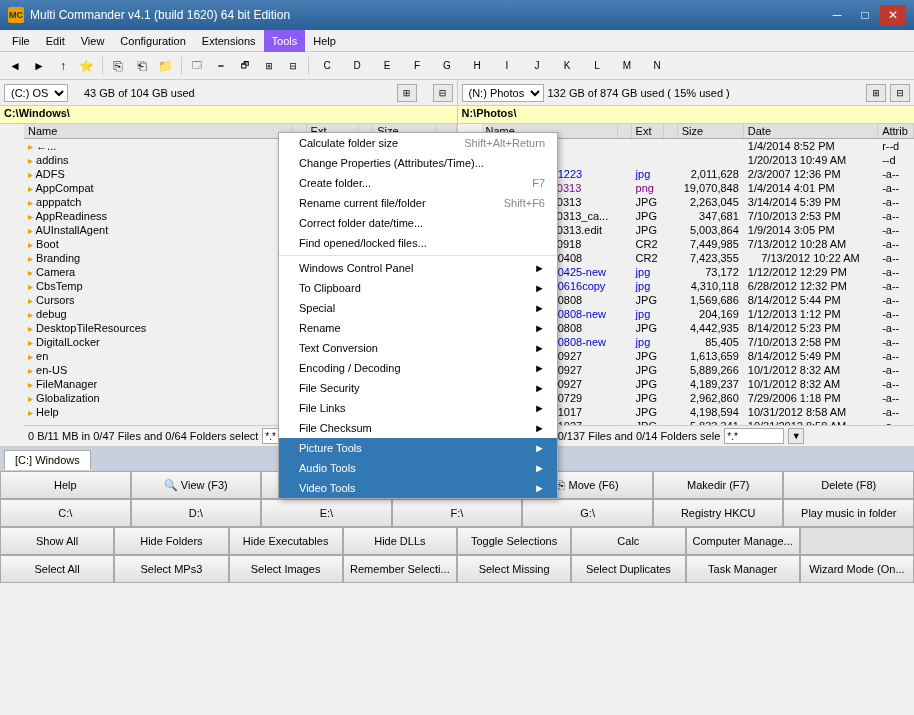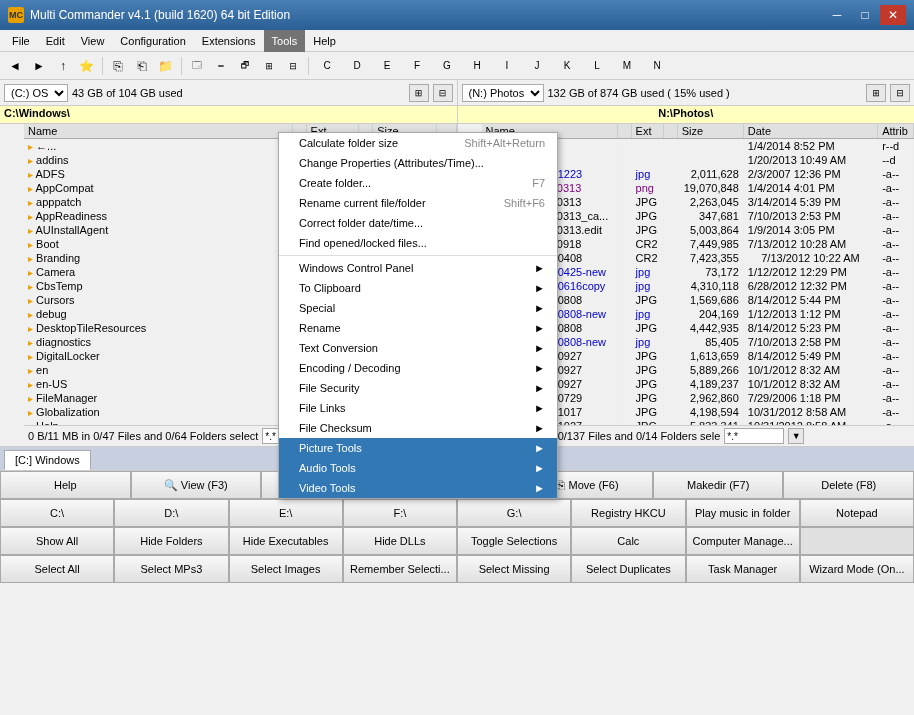--- a/index.html
+++ b/index.html
@@ -10,21 +10,21 @@
     .title-bar-left { display: flex; align-items: center; gap: 6px; }
     .title-bar-icon { width: 16px; height: 16px; background: #e8a000; border-radius: 2px; display: flex; align-items: center; justify-content: center; font-size: 9px; font-weight: bold; color: #333; }
     .title-bar-title { font-size: 12px; font-weight: normal; }
     .title-bar-controls { display: flex; gap: 2px; }
     .title-btn { width: 26px; height: 20px; border: none; cursor: pointer; font-size: 12px; display: flex; align-items: center; justify-content: center; color: white; background: transparent; }
     .title-btn.close { background: #c0392b; }
 
     
     .menu-bar { background: #f0f0f0; border-bottom: 1px solid #ccc; height: 22px; display: flex; align-items: center; padding: 0 4px; }
     .menu-item { padding: 2px 8px; cursor: pointer; font-size: 11px; height: 22px; display: flex; align-items: center; }
-    .menu-item.active { background: #737373; color: white; }
+    .menu-item.active { background: #8b5cf6; color: white; }
     .menu-tools { background: #3278b4; color: white; }
 
     
     .toolbar { background: #f0f0f0; border-bottom: 1px solid #ccc; height: 28px; display: flex; align-items: center; padding: 2px 4px; gap: 2px; }
     .tb-btn { width: 22px; height: 22px; border: 1px solid transparent; background: transparent; cursor: pointer; display: flex; align-items: center; justify-content: center; font-size: 12px; }
     .tb-sep { width: 1px; height: 18px; background: #ccc; margin: 0 2px; }
     
     
     .file-panel { flex: 1; display: flex; flex-direction: column; border-right: 1px solid #ccc; overflow: hidden; margin-left: 24px; }
     .drive-select { font-size: 11px; border: 1px solid #aaa; background: white; padding: 0 2px; height: 18px; }
@@ -105,41 +105,41 @@
   <button class="tb-btn" style="width:28px;font-size:10px">J</button>
   <button class="tb-btn" style="width:28px;font-size:10px">K</button>
   <button class="tb-btn" style="width:28px;font-size:10px">L</button>
   <button class="tb-btn" style="width:28px;font-size:10px">M</button>
   <button class="tb-btn" style="width:28px;font-size:10px">N</button>
 </div>
 
 <div style="position:relative; height: 390px; display:flex; flex-direction:column;">
 
   <div style="display:flex; height:26px; border-bottom:1px solid #ccc; background:#f0f0f0;">
-    <div style="flex:1; display:flex; align-items:center; padding:0 4px; gap:4px; border-right:1px solid #ccc;">
+    <div style="flex:1; display:flex; align-items:center; padding:0 4px; gap:16px; border-right:1px solid #ccc;">
       <select class="drive-select">
         <option>(C:) OS</option>
       </select>
       <span>43 GB of 104 GB used</span>
       <button style="margin-left:auto; width:20px; height:18px; border:1px solid #aaa; background:#e8e8e8; cursor:pointer; font-size:9px;">⊞</button>
       <button style="width:20px; height:18px; border:1px solid #aaa; background:#e8e8e8; cursor:pointer; font-size:9px;">⊟</button>
     </div>
     <div style="flex:1; display:flex; align-items:center; padding:0 4px; gap:4px;">
       <select class="drive-select">
         <option>(N:) Photos</option>
       </select>
       <span>132 GB of 874 GB used ( 15% used )</span>
       <button style="margin-left:auto; width:20px; height:18px; border:1px solid #aaa; background:#e8e8e8; cursor:pointer; font-size:9px;">⊞</button>
       <button style="width:20px; height:18px; border:1px solid #aaa; background:#e8e8e8; cursor:pointer; font-size:9px;">⊟</button>
     </div>
   </div>
 
   <div style="display:flex; height:18px;">
     <div class="panel-path" style="flex:1; border-right:1px solid #ccc;">C:\Windows\</div>
-    <div class="panel-path" style="flex:1;text-align:center;">N:\Photos\</div>
+    <div class="panel-path" style="flex:1;">N:\Photos\</div>
   </div>
 
   <div style="display:flex; flex:1; overflow:hidden;">
 
     <div class="file-panel">
       <div class="file-list">
         <table>
           <thead>
             <tr>
               <th>Name</th>
@@ -276,30 +276,20 @@
     <td></td>
     <td></td>
     <td></td>
     <td style="text-align:right;">
                   <dir></dir>
                 </td>
     <td></td>
   </tr>
               <tr>
     <td><span style="color:#f0a000; font-size:10px;">▸</span> DesktopTileResources</td>
-    <td></td>
-    <td></td>
-    <td></td>
-    <td style="text-align:right;">
-                  <dir></dir>
-                </td>
-    <td></td>
-  </tr>
-              <tr>
-    <td><span style="color:#f0a000; font-size:10px;">▸</span> diagnostics</td>
     <td></td>
     <td></td>
     <td></td>
     <td style="text-align:right;">
                   <dir></dir>
                 </td>
     <td></td>
   </tr>
               <tr>
     <td><span style="color:#f0a000; font-size:10px;">▸</span> DigitalLocker</td>
@@ -693,21 +683,20 @@
     <button>Delete (F8)</button>
   </div>
   <div class="btn-row">
     <button>C:\</button>
     <button>D:\</button>
     <button>E:\</button>
     <button>F:\</button>
     <button>G:\</button>
     <button>Registry HKCU</button>
     <button>Play music in folder</button>
-    <button>Notepad</button>
   </div>
   <div class="btn-row">
     <button>Show All</button>
     <button>Hide Folders</button>
     <button>Hide Executables</button>
     <button>Hide DLLs</button>
     <button>Toggle Selections</button>
     <button>Calc</button>
     <button>Computer Manage...</button>
     <button style="background:#e0e0e0;"></button>

